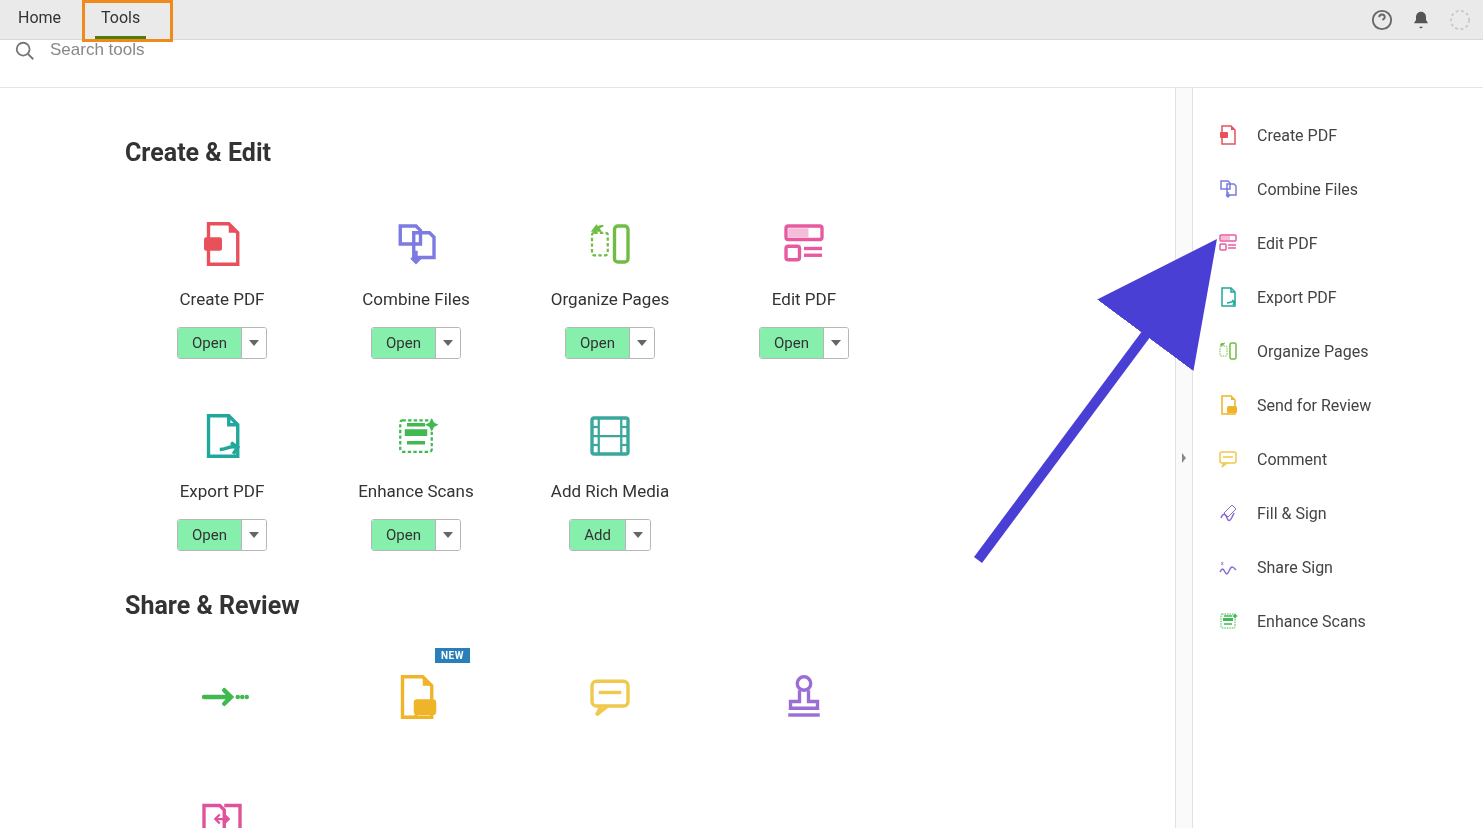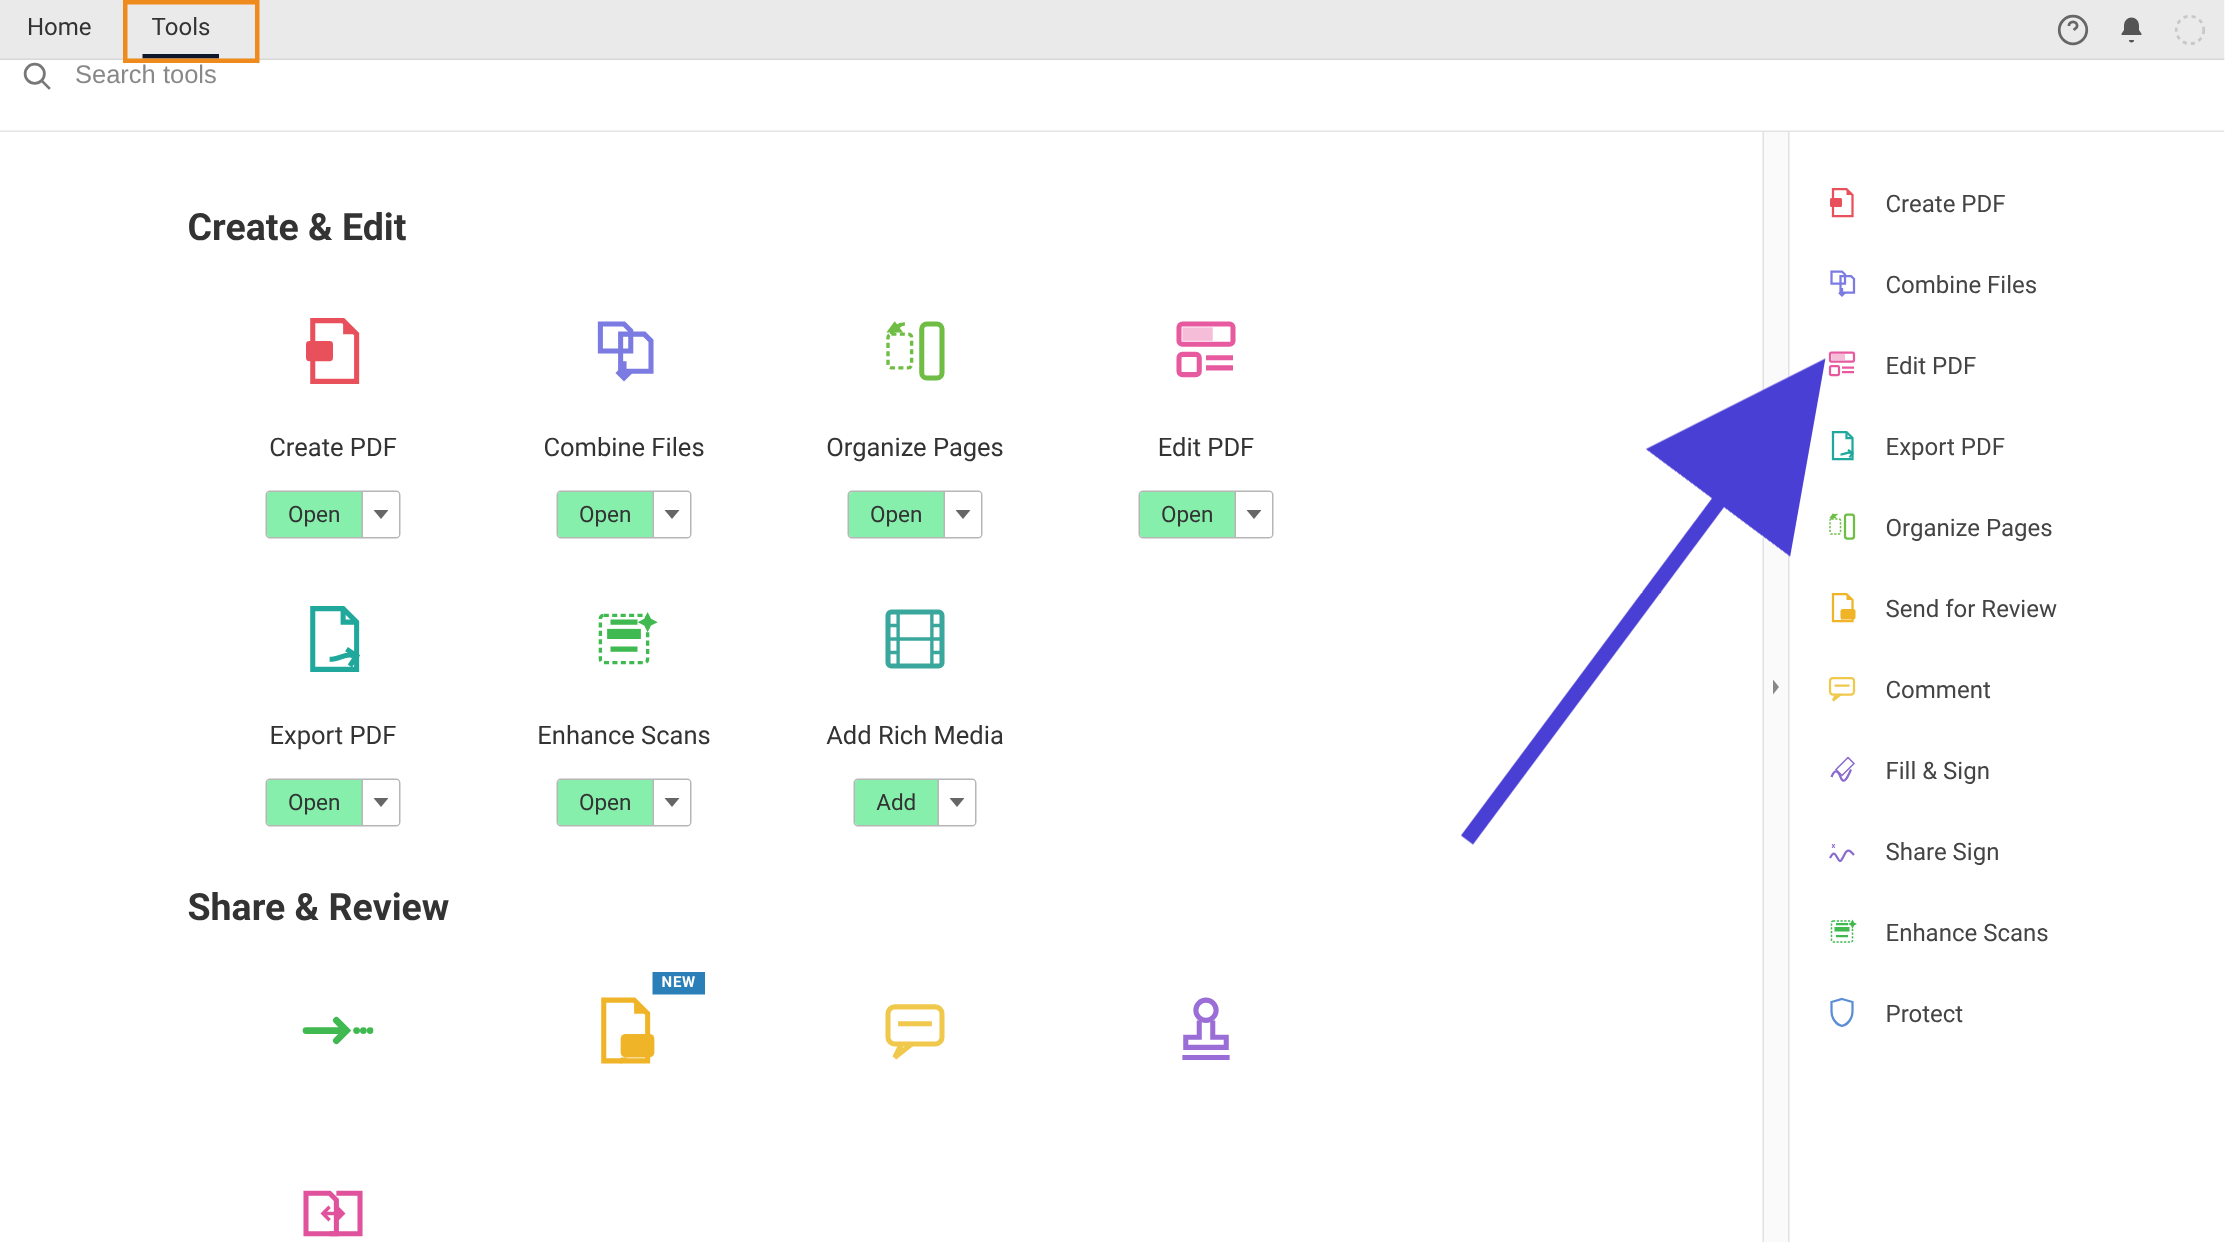--- a/index.html
+++ b/index.html
@@ -1,38 +1,38 @@
 <!DOCTYPE html>
 <html><head>
 <meta charset="utf-8">
 <style>
 * { box-sizing: border-box; margin: 0; padding: 0; }
 body { font-family: -apple-system, "Segoe UI", Roboto, Arial, sans-serif; background: #fff; width: 1483px; height: 828px; overflow: hidden; position: relative; }
 
 .topbar { height: 40px; background: #eaeaea; border-bottom: 1px solid #d8d8d8; display: flex; padding: 0 12px; }
 .tabs { display: flex; gap: 28px; }
 .tab { font-size: 16px; color: #333; padding: 8px 6px; cursor: pointer; }
-.tab.active { border-bottom: 3px solid #0f172a; }
+.tab.active { border-bottom: 3px solid #4d7c0f; }
 .tab-highlight { position: absolute; top: 0px; left: 82px; width: 91px; height: 42px; border: 3px solid #ef8a1d; pointer-events: none; }
 .topbar-actions { margin-left: auto; display: flex; gap: 18px; align-items: center; }
 .topbar-actions svg { display: block; }
 
 .searchbar { height: 48px; border-bottom: 1px solid #e4e4e4; display: flex; align-items: flex-start; padding: 0 14px; gap: 14px; }
 .searchbar input { border: none; outline: none; font-size: 17px; color: #555; width: 600px; background: transparent; }
 .searchbar input::placeholder { color: #888; }
 
 .workspace { display: flex; height: calc(828px - 88px); }
 .main { width: 1175px; overflow-y: auto; position: relative; }
 .main::-webkit-scrollbar { width: 10px; }
 .main::-webkit-scrollbar-thumb { background: #c7c7c7; border-radius: 5px; }
 .content { padding: 50px 90px 40px 125px; }
 .section-title { font-size: 25px; font-weight: 700; color: #333; margin-bottom: 40px; }
 .tiles { display: flex; flex-wrap: wrap; gap: 0; }
 .tile { width: 194px; display: flex; flex-direction: column; align-items: center; margin-bottom: 40px; }
-.tile-icon { width: 64px; height: 64px; display: flex; align-items: flex-start; justify-content: center; margin-bottom: 18px; position: relative; }
+.tile-icon { width: 64px; height: 64px; display: flex; align-items: flex-end; justify-content: center; margin-bottom: 18px; position: relative; }
 .tile-label { font-size: 17px; color: #333; margin-bottom: 18px; text-align: center; }
 .btn-split { display: inline-flex; border: 1px solid #b6b6b6; border-radius: 3px; overflow: hidden; height: 32px; }
 .btn-split .btn-main { padding: 0 14px; font-size: 15px; color: #333; background: #86efac; display: flex; align-items: center; border-right: 1px solid #b6b6b6; }
 .btn-split .btn-caret { width: 24px; background: #fff; display: flex; align-items: center; justify-content: center; }
 .new-badge { position: absolute; top: -12px; right: -22px; background: #2b7fb8; color: #fff; font-size: 10px; font-weight: bold; padding: 2px 6px; letter-spacing: 0.5px; }
 
 .gutter { width: 18px; border-left: 1px solid #e2e2e2; border-right: 1px solid #e2e2e2; display: flex; align-items: center; justify-content: center; background: #fafafa; }
 
 .sidepanel { flex: 1; padding: 20px 16px; }
 .sp-item { display: flex; align-items: center; gap: 16px; padding: 14px 6px; cursor: pointer; }
@@ -372,28 +372,20 @@
         <span class="sp-icon">
           <svg width="24" height="24" viewBox="0 0 48 48">
             <rect x="10" y="10" width="28" height="28" rx="2" fill="none" stroke="#3fb950" stroke-width="2" stroke-dasharray="3 2"></rect>
             <rect x="14" y="18" width="20" height="6" fill="#3fb950"></rect>
             <path d="M16 30h16M16 14h16" stroke="#3fb950" stroke-width="3"></path>
             <path d="M38 8l2 4 4 2-4 2-2 4-2-4-4-2 4-2z" fill="#3fb950"></path>
           </svg>
         </span>
         <span class="sp-label">Enhance Scans</span>
       </div>
-      <div class="sp-item">
-        <span class="sp-icon">
-          <svg width="24" height="24" viewBox="0 0 48 48">
-            <path d="M24 6l14 4v12c0 10-6 18-14 20-8-2-14-10-14-20V10z" fill="none" stroke="#5a8dd6" stroke-width="3"></path>
-          </svg>
-        </span>
-        <span class="sp-label">Protect</span>
-      </div>
     </div>
 </div>
 
 <svg class="arrow-annotation" viewBox="0 0 280 360">
   <defs>
       <marker id="ah" markerWidth="12" markerHeight="12" refX="10" refY="6" orient="auto">
         <path d="M0 0L12 6L0 12z" fill="#4a3fd4"></path>
       </marker>
     </defs>
   <line x1="18" y1="335" x2="245" y2="30" stroke="#4a3fd4" stroke-width="10" marker-end="url(#ah)"></line>

